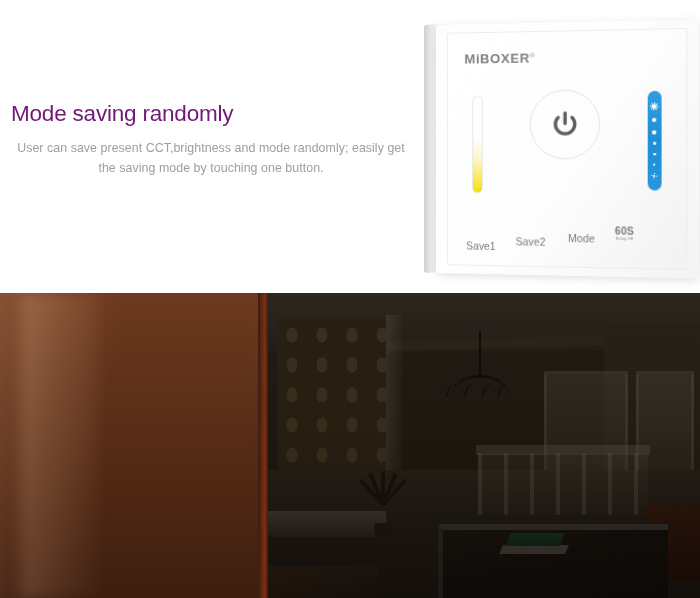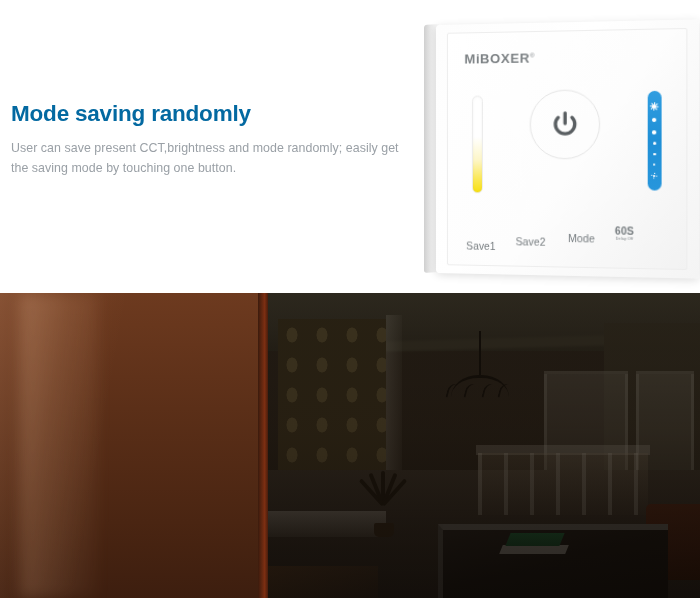--- a/index.html
+++ b/index.html
@@ -10,26 +10,26 @@
     position:relative;
   }
 
   
   .top-section{
     position:absolute; left:0; top:0; width:700px; height:293px;
     background:#ffffff; overflow:hidden;
   }
   .top-text{ position:absolute; left:11px; top:100px; width:400px; }
   .headline{
-    font-size:22.5px; font-weight:700; color:#0369a1;
+    font-size:22.5px; font-weight:400; color:#701a75;
     letter-spacing:-0.2px; line-height:1.2;
   }
   .subcopy{
     margin-top:11px; font-size:12.4px; color:#9aa0a6;
-    line-height:1.62; letter-spacing:0.05px;
+    line-height:1.62; letter-spacing:0.05px;text-align:center;
   }
 
   
   .panel-wrap{ position:absolute; }
 
   .panel-3d{ position:absolute; inset:0; }
 
   
   .panel-side{
     position:absolute; left:0; top:0; width:15px; height:100%;

